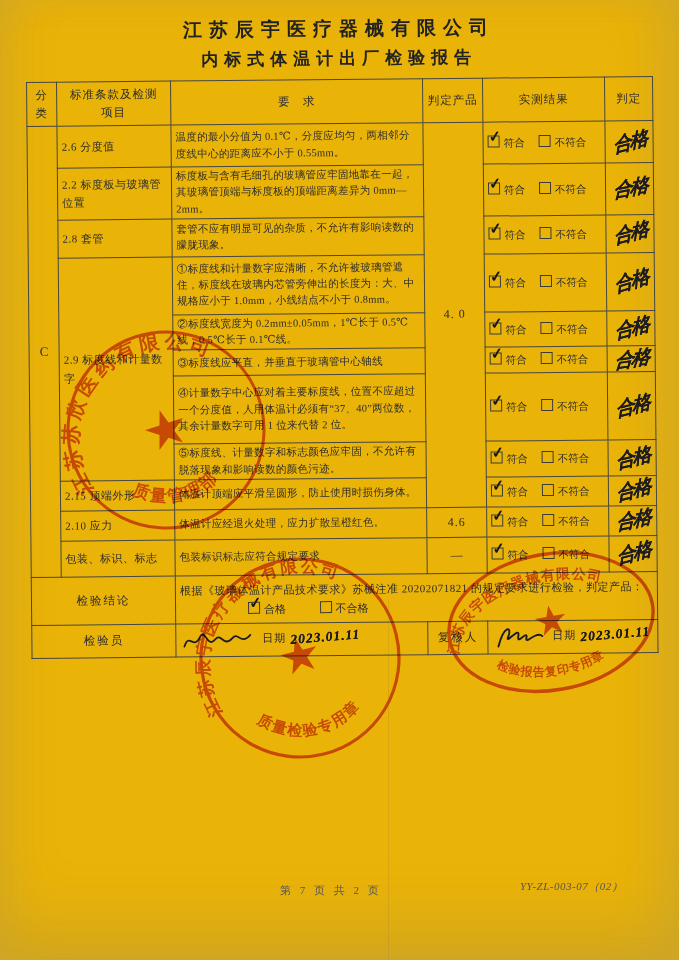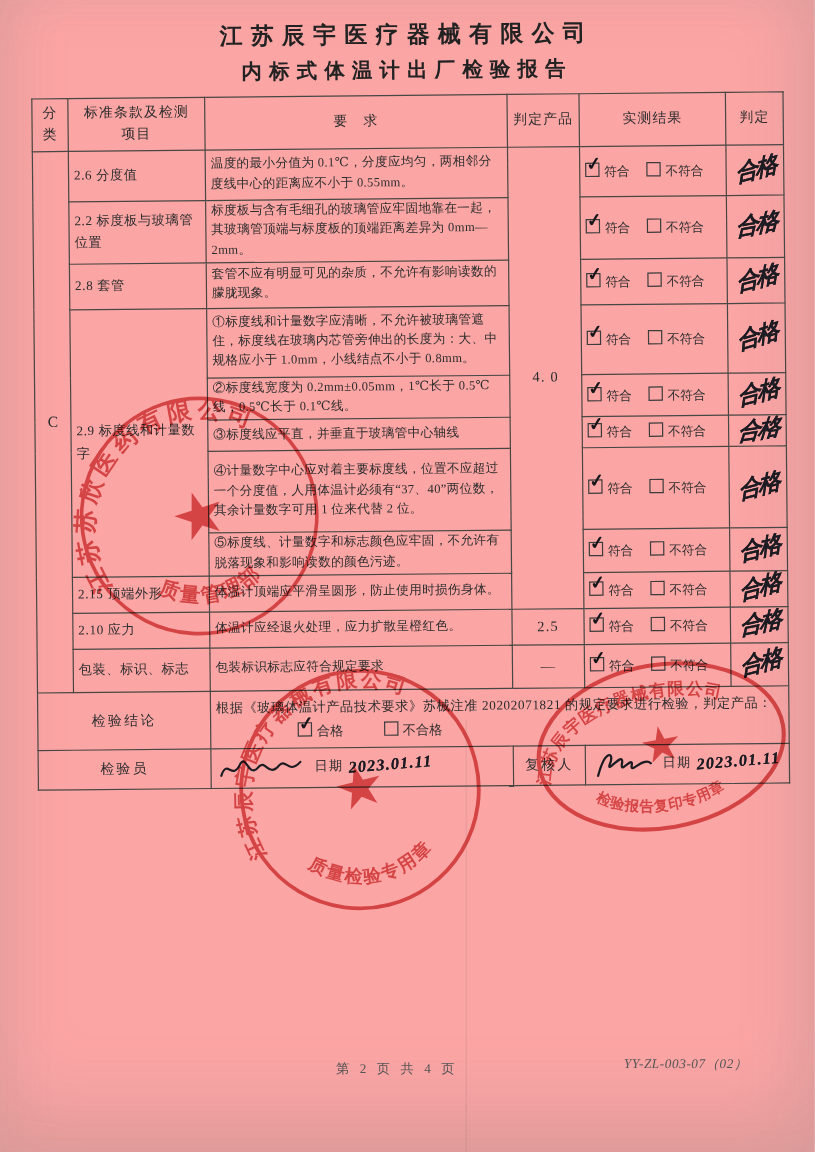--- a/index.html
+++ b/index.html
@@ -1,18 +1,18 @@
 <!DOCTYPE html>
 <html><head>
 <meta charset="utf-8">
 <style>
   html,body{margin:0;padding:0;background:#dededa;}
   .page{
     position:relative;width:679px;height:960px;margin:0 auto;
-    background:#fca5a5;overflow:hidden;
+    background:#eab308;overflow:hidden;
     font-family:"Liberation Serif","DejaVu Serif",serif;
     color:#2d2d2d;
     box-shadow:inset 0 -40px 60px rgba(120,120,115,.18), inset -25px 0 45px rgba(150,150,145,.10), inset 18px 0 30px rgba(150,150,145,.07);
   }
   .doc{position:absolute;left:0;top:0;width:679px;transform:rotate(-0.55deg);transform-origin:340px 80px;}
   .title{ text-align:center;margin-top:16px;font-size:19px;font-weight:bold;letter-spacing:7px;color:#222;}
   .subtitle{text-align:center;margin-top:5px;font-size:17px;font-weight:bold;letter-spacing:6px;color:#222;}
   table.rep{border-collapse:collapse;margin:9px 0 0 26px;width:626px;table-layout:fixed;}
   table.rep td,table.rep th{border:1px solid #474743;padding:1px 4px;font-weight:normal;vertical-align:middle;overflow:visible;}
   th.hdr{font-size:11.5px;letter-spacing:1px;text-align:center;white-space:pre-line;line-height:1.5;}
@@ -148,21 +148,21 @@
         <td class="req">体温计顶端应平滑呈圆形，防止使用时损伤身体。</td>
         <td class="result">
           <span class="cb"><span class="tick">✓</span></span><span>符合</span><span class="gap"></span><span class="cb"></span><span>不符合</span>
         </td>
         <td class="verdict"><span class="scrawl">合格</span></td>
       </tr>
 
       <tr style="height:30px;">
         <td class="item">2.10 应力</td>
         <td class="req">体温计应经退火处理，应力扩散呈橙红色。</td>
-        <td class="samp">2.5</td>
+        <td class="samp">4.6</td>
         <td class="result">
           <span class="cb"><span class="tick">✓</span></span><span>符合</span><span class="gap"></span><span class="cb"></span><span>不符合</span>
         </td>
         <td class="verdict"><span class="scrawl" style="transform:rotate(-11deg) skewX(-12deg);">合格</span></td>
       </tr>
 
       <tr style="height:36px;">
         <td class="item">包装、标识、标志</td>
         <td class="req">包装标识标志应符合规定要求</td>
         <td class="samp">—</td>
@@ -239,15 +239,15 @@
     </defs>
     <ellipse cx="111" cy="76" rx="103" ry="68" fill="none" stroke="#c92f2e" stroke-width="3.4"></ellipse>
     <text font-size="14" letter-spacing="1" font-weight="bold"><textPath href="#arc3" startOffset="4">江苏辰宇医疗器械有限公司</textPath></text>
     <text font-size="12" letter-spacing="0.5" font-weight="bold"><textPath href="#arc3b" startOffset="2">检验报告复印专用章</textPath></text>
     <text x="111" y="88" font-size="40" text-anchor="middle">★</text>
   </svg>
 
   <div class="fold" style="left:388px;top:600px;height:360px;"></div>
   <div class="fold" style="left:726px;top:0;height:0;"></div>
 
-  <div class="footer-page">第 2 页 共 4 页</div>
+  <div class="footer-page">第 7 页 共 2 页</div>
   <div class="footer-code">YY-ZL-003-07（02）</div>
 </div>
 
 </body></html>

